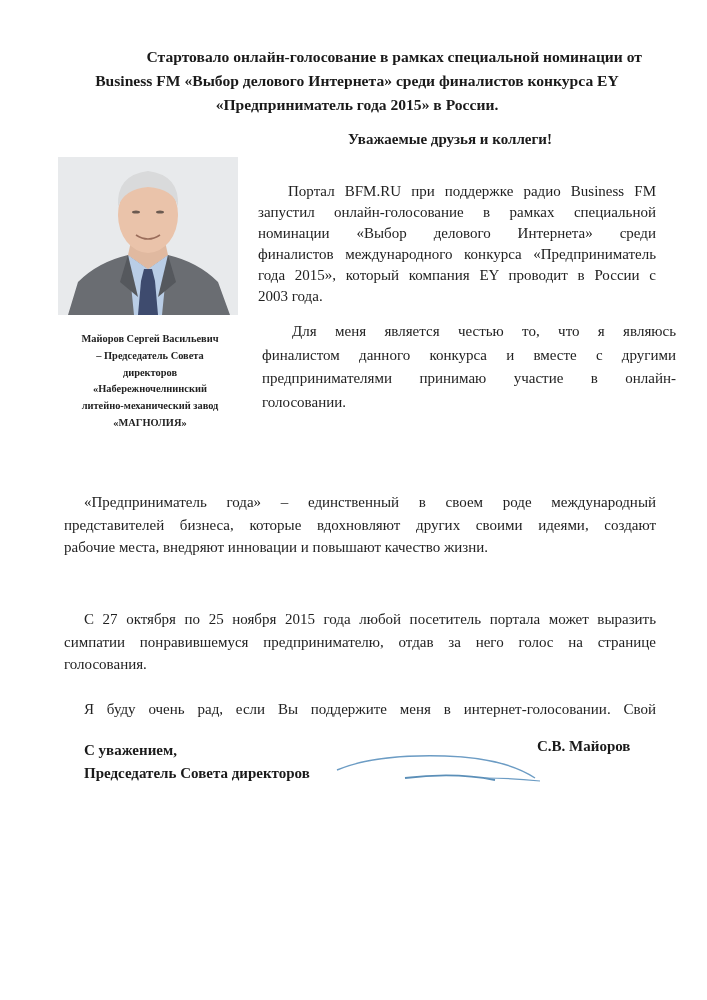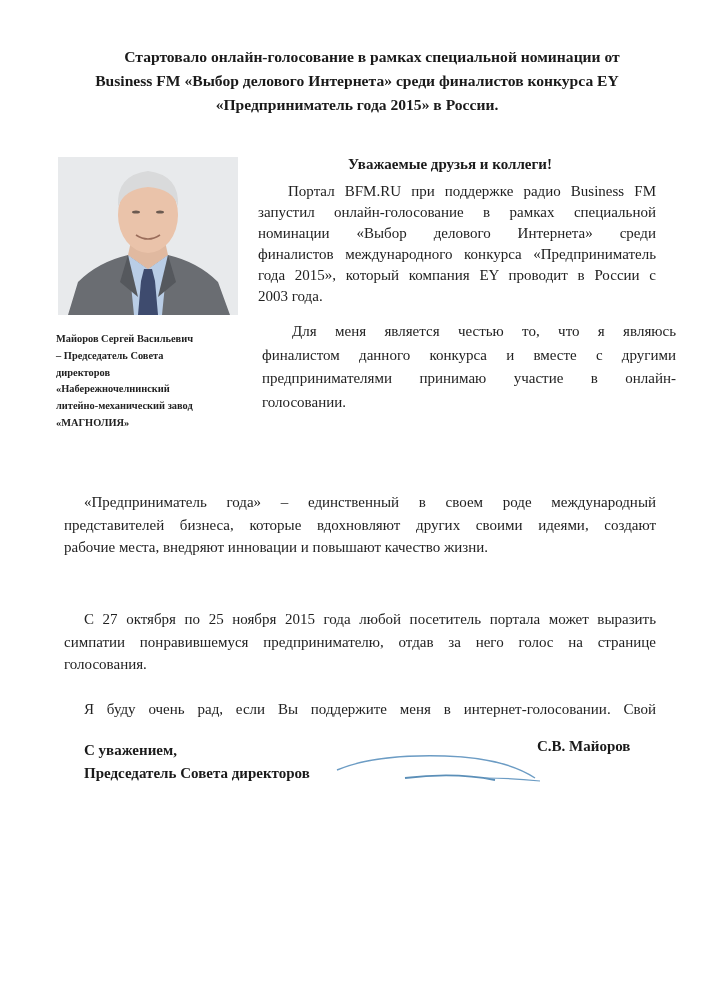--- a/index.html
+++ b/index.html
@@ -18,21 +18,21 @@
     .headline {
       position: absolute;
       left: 72px;
       top: 45px;
       width: 570px;
       font-weight: bold;
       font-size: 15.6px;
       line-height: 24px;
       text-align: center;
     }
-    .headline .l1 { display: block; padding-left: 30px; }
+    .headline .l1 { display: block; padding-left: 30px; text-align: right; }
     .headline .l2 { display: block; }
     .headline .l3 { display: block; }
 
     .photo {
       position: absolute;
       left: 58px;
       top: 157px;
       width: 180px;
       height: 158px;
       overflow: hidden;
@@ -41,28 +41,29 @@
     .photo svg { width: 100%; height: 100%; display: block; }
 
     .caption {
       position: absolute;
       left: 56px;
       top: 331px;
       width: 188px;
       font-weight: bold;
       font-size: 10.4px;
       line-height: 16.8px;
+      text-align: center;
       color: #222;
     }
     .caption span { display: block; }
 
     .greeting {
       position: absolute;
       left: 250px;
-      top: 154px;
+      top: 129px;
       width: 400px;
       text-align: center;
       font-weight: bold;
       font-size: 15px;
       line-height: 20px;
     }
 
     .para {
       position: absolute;
       font-size: 15px;

